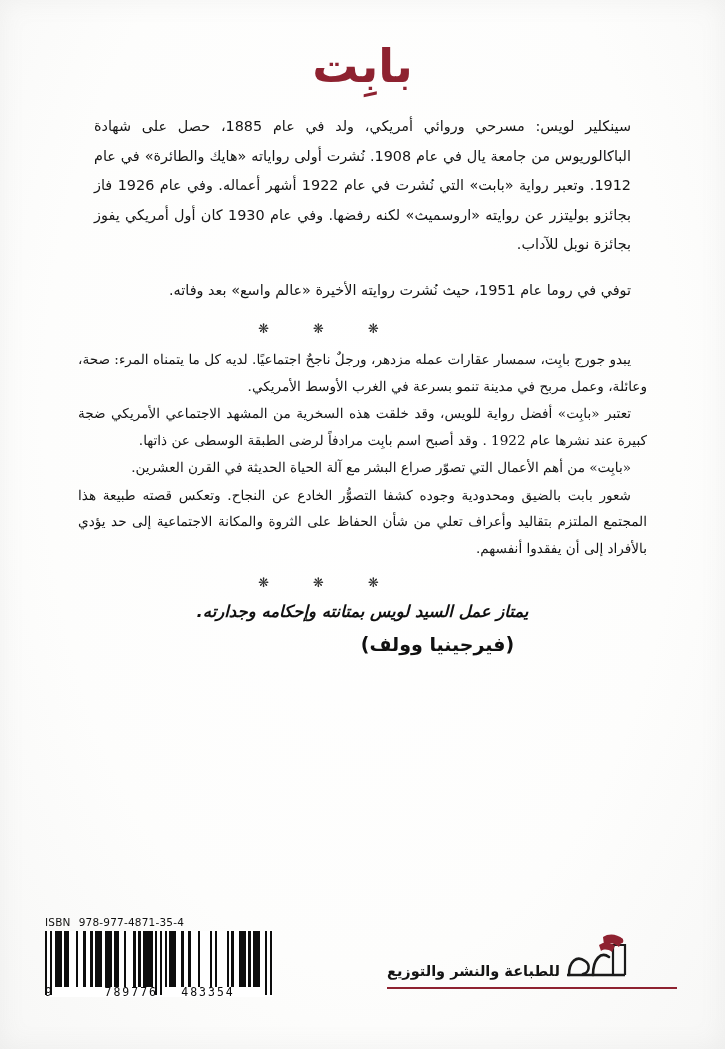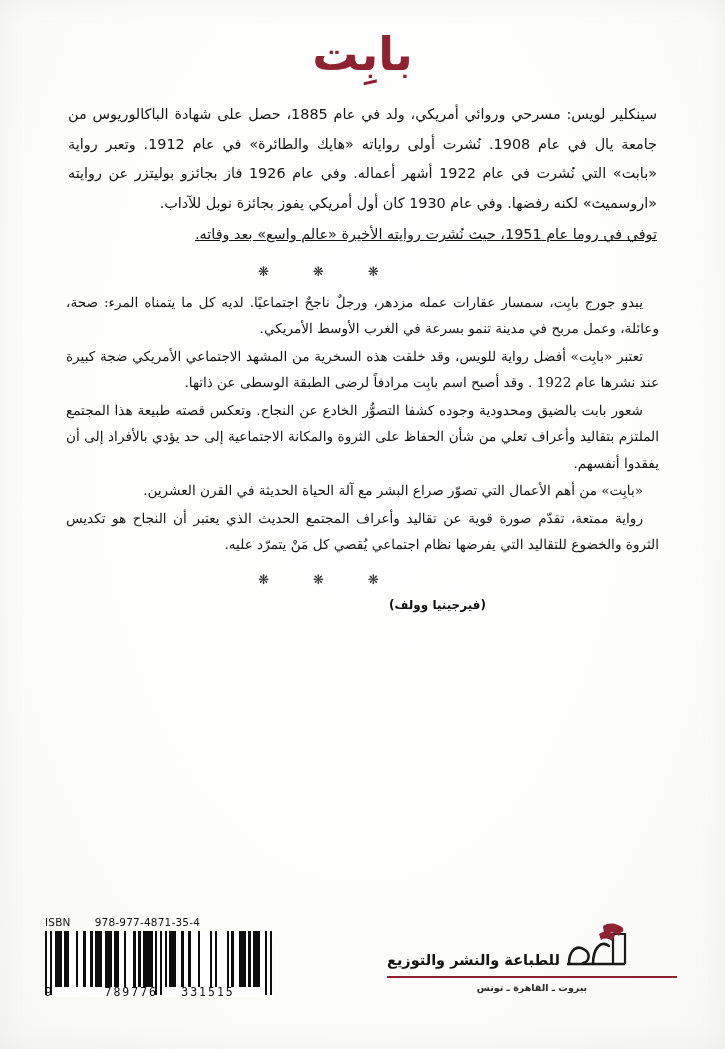--- a/index.html
+++ b/index.html
@@ -15,21 +15,21 @@
     position: relative;
   }
 
   .page {
     position: relative;
     width: 725px;
     height: 1049px;
     background:
       radial-gradient(ellipse at 50% 40%, #ffffff 0%, #fdfdfc 62%, #f7f7f6 100%);
     box-sizing: border-box;
-    padding: 0;
+    padding: 12px;
   }
 
   
   .paper-edge {
     position: absolute;
     inset: 0;
     pointer-events: none;
     box-shadow: inset 0 0 26px rgba(150,150,150,0.10);
   }
 
@@ -65,26 +65,25 @@
   .bio {
     margin-top: 22px;
     font-family: "DejaVu Sans", "Liberation Sans", sans-serif;
     font-size: 14.4px;
     line-height: 2.05;
     color: #151515;
     text-align: justify;
     text-align-last: right;
   }
   .bio p {
-    margin: 2px;
+    margin: 16px;
   }
   .bio p.last-line {
     margin-top: 2px;
     text-align: right;
-    text-decoration: underline;
   }
 
   .divider {
     text-align: center;
     color: #2b2b2b;
     font-size: 13px;
     letter-spacing: 44px;
     padding-right: 44px;
     margin: 14px 0 10px 0;
     user-select: none;
@@ -113,21 +112,21 @@
     font-family: "DejaVu Sans", "Liberation Sans", sans-serif;
     font-size: 16.5px;
     font-weight: bold;
     font-style: italic;
     color: #101010;
     margin: 0;
     line-height: 1.5;
   }
   .quote-attribution {
     font-family: "DejaVu Sans", "Liberation Sans", sans-serif;
-    font-size: 12px;
+    font-size: 19px;
     font-weight: bold;
     color: #101010;
     margin: 6px 0 0 0;
     padding-left: 150px;
     line-height: 1.4;
   }
 
   
   .footer {
     position: absolute;
@@ -146,21 +145,21 @@
     text-align: left;
   }
   .isbn-line {
     font-family: "DejaVu Sans", "Liberation Sans", sans-serif;
     font-size: 10.5px;
     color: #111;
     letter-spacing: 0.2px;
     margin-bottom: 3px;
     white-space: nowrap;
   }
-  .isbn-line .isbn-label { margin-right: 24px; }
+  .isbn-line .isbn-label { margin-right: 8px; }
 
   .barcode {
     width: 228px;
     height: 66px;
     position: relative;
     background: #ffffff;
   }
   .barcode .bars {
     position: absolute;
     top: 0;
@@ -252,30 +251,30 @@
       <p class="last-line">توفي في روما عام 1951، حيث نُشرت روايته الأخيرة «عالم واسع» بعد وفاته.</p>
     </div>
 
     <div class="divider">
       <span>❋</span><span>❋</span><span>❋</span>
     </div>
 
     <div class="synopsis">
       <p>يبدو جورج بابِت، سمسار عقارات عمله مزدهر، ورجلٌ ناجحٌ اجتماعيًا. لديه كل ما يتمناه المرء: صحة، وعائلة، وعمل مربح في مدينة تنمو بسرعة في الغرب الأوسط الأمريكي.</p>
       <p>تعتبر «بابِت» أفضل رواية للويس، وقد خلقت هذه السخرية من المشهد الاجتماعي الأمريكي ضجة كبيرة عند نشرها عام 1922 . وقد أصبح اسم بابِت مرادفاً لرضى الطبقة الوسطى عن ذاتها.</p>
+      <p>«بابِت» من أهم الأعمال التي تصوّر صراع البشر مع آلة الحياة الحديثة في القرن العشرين.</p>
       <p>شعور بابت بالضيق ومحدودية وجوده كشفا التصوُّر الخادع عن النجاح. وتعكس قصته طبيعة هذا المجتمع الملتزم بتقاليد وأعراف تعلي من شأن الحفاظ على الثروة والمكانة الاجتماعية إلى حد يؤدي بالأفراد إلى أن يفقدوا أنفسهم.</p>
-      <p>«بابِت» من أهم الأعمال التي تصوّر صراع البشر مع آلة الحياة الحديثة في القرن العشرين.</p>
-      <p>رواية ممتعة، تقدّم صورة قوية عن تقاليد وأعراف المجتمع الحديث الذي يعتبر أن النجاح هو تكديس الثروة والخضوع للتقاليد التي يفرضها نظام اجتماعي يُقصي كل مَنْ يتمرّد عليه.</p>
     </div>
 
     <div class="divider">
       <span>❋</span><span>❋</span><span>❋</span>
     </div>
 
     <div class="quote-block">
+      <p class="pull-quote">يمتاز عمل السيد لويس بمتانته وإحكامه وجدارته.</p>
       <p class="quote-attribution">(فيرجينيا وولف)</p>
     </div>
 
   </div>
 
   <div class="footer">
 
     <div class="barcode-area">
       <div class="isbn-line">
         <span class="isbn-label">ISBN</span><span>978-977-4871-35-4</span>
@@ -374,21 +373,21 @@
             <i class="" style="width:2.400px"></i>
             <i class="sp" style="width:2.400px"></i>
             <i class="sp" style="width:2.400px"></i>
             <i class="guard" style="width:2.400px"></i>
             <i class="sp" style="width:2.400px"></i>
             <i class="guard" style="width:2.400px"></i>
           </div>
         <div class="digits">
           <span class="d-lead">9</span>
           <span class="d-left">789776</span>
-          <span class="d-right">331515</span>
+          <span class="d-right">483354</span>
         </div>
       </div>
     </div>
 
     <div class="publisher-area">
       <div class="publisher-logo-row">
         <span class="logo-mark">
           <svg width="66" height="52" viewBox="0 0 66 52" aria-hidden="true">
 
             <path d="M4 44 L62 44" stroke="#1a1a1a" stroke-width="2.4" fill="none"></path>
@@ -396,17 +395,16 @@
             <path d="M30 44 C30 28, 38 20, 46 26" stroke="#1a1a1a" stroke-width="2.6" fill="none" stroke-linecap="round"></path>
             <path d="M50 44 L50 14 L62 14 L62 44" stroke="#1a1a1a" stroke-width="2.2" fill="none"></path>
             <path d="M40 6 C46 2, 54 3, 60 8 L56 16 C50 11, 45 11, 41 14 Z" fill="#8e2230"></path>
             <path d="M36 14 C42 10, 48 11, 52 15 L49 21 C45 18, 41 18, 38 20 Z" fill="#8e2230"></path>
             <circle cx="58" cy="10" r="2.4" fill="#8e2230"></circle>
           </svg>
         </span>
         <span class="publisher-name">للطباعة والنشر والتوزيع</span>
       </div>
       <div class="publisher-rule"></div>
-      <div class="publisher-cities">بيروت ـ القاهرة ـ تونس</div>
     </div>
 
   </div>
 </div>
 
 </body></html>

